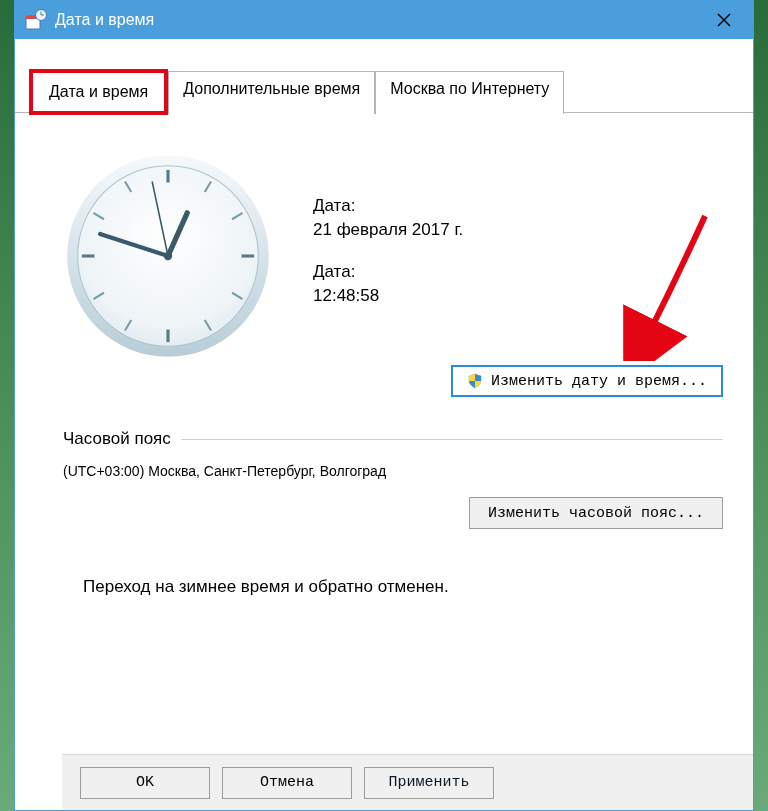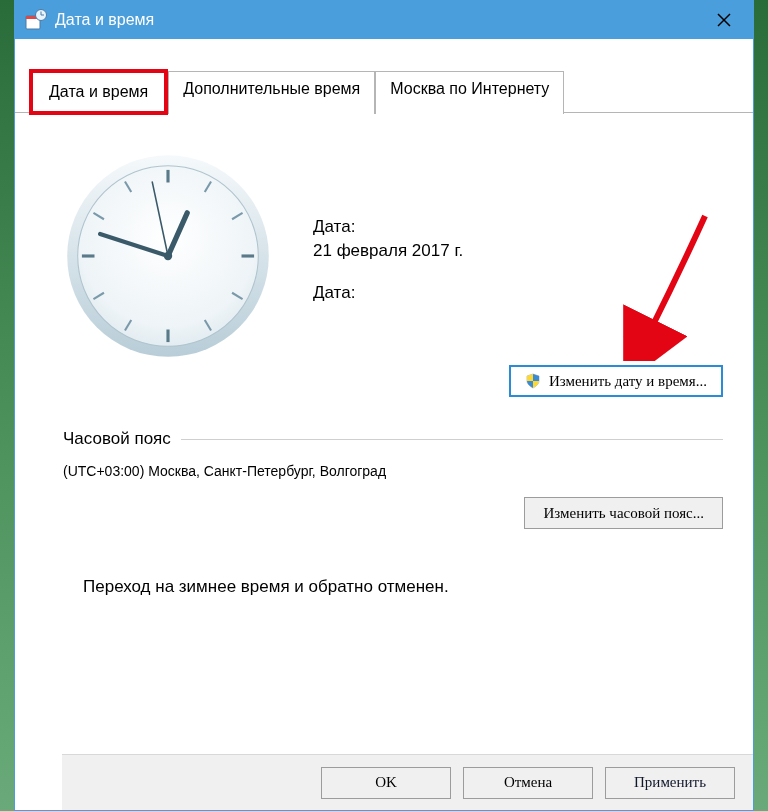--- a/index.html
+++ b/index.html
@@ -96,21 +96,21 @@
   .btn-row {
     display: flex;
     justify-content: flex-end;
     padding: 4px 0 20px 0;
   }
   .win-btn {
     min-width: 130px;
     height: 32px;
     background: #f0f0f0;
     border: 1px solid #9c9c9c;
-    font-family: Liberation Serif, serif;
+    font-family: Liberation Mono, monospace;
     font-size: 15px;
     padding: 0 18px;
     cursor: pointer;
   }
   .win-btn.hl {
     border: 2px solid #2a8cd4;
     background: #ffffff;
     display: inline-flex;
     align-items: center;
     gap: 8px;
@@ -138,21 +138,20 @@
   }
   .footer {
     position: absolute;
     bottom: 0;
     left: 0;
     right: 0;
     height: 56px;
     background: #f0f0f0;
     border-top: 1px solid #d8d8d8;
     display: flex;
-    justify-content: flex-end;
     align-items: center;
     gap: 12px;
     padding: 0 18px;
     margin-left: 47px;
   }
 </style>
 </head>
 <body>
 
 <div class="window">
@@ -223,20 +222,21 @@
               <line x1="100" y1="100" x2="85.0303582611213" y2="29.573372747166005" stroke="#3a5a6a" stroke-width="1.5" stroke-linecap="round"></line>
             </g>
           <circle cx="100" cy="100" r="4" fill="#3a5a6a"></circle>
         </svg>
       </div>
 
       <div class="info-col">
         <div class="label">Дата:</div>
         <div class="value">21 февраля 2017 г.</div>
         <div class="label">Дата:</div>
+        <div class="value">12:48:58</div>
       </div>
     </div>
 
     <div class="btn-row">
       <button class="win-btn hl">
         <span class="shield">
           <svg viewBox="0 0 16 16">
             <path d="M8 1 L14 3 V8 C14 12 8 15 8 15 C8 15 2 12 2 8 V3 Z" fill="#fff" stroke="#888" stroke-width="0.5"></path>
             <path d="M8 1 L14 3 V8 H8 Z" fill="#3a8ad6"></path>
             <path d="M2 3 L8 1 V8 H2 Z" fill="#fdd835"></path>

